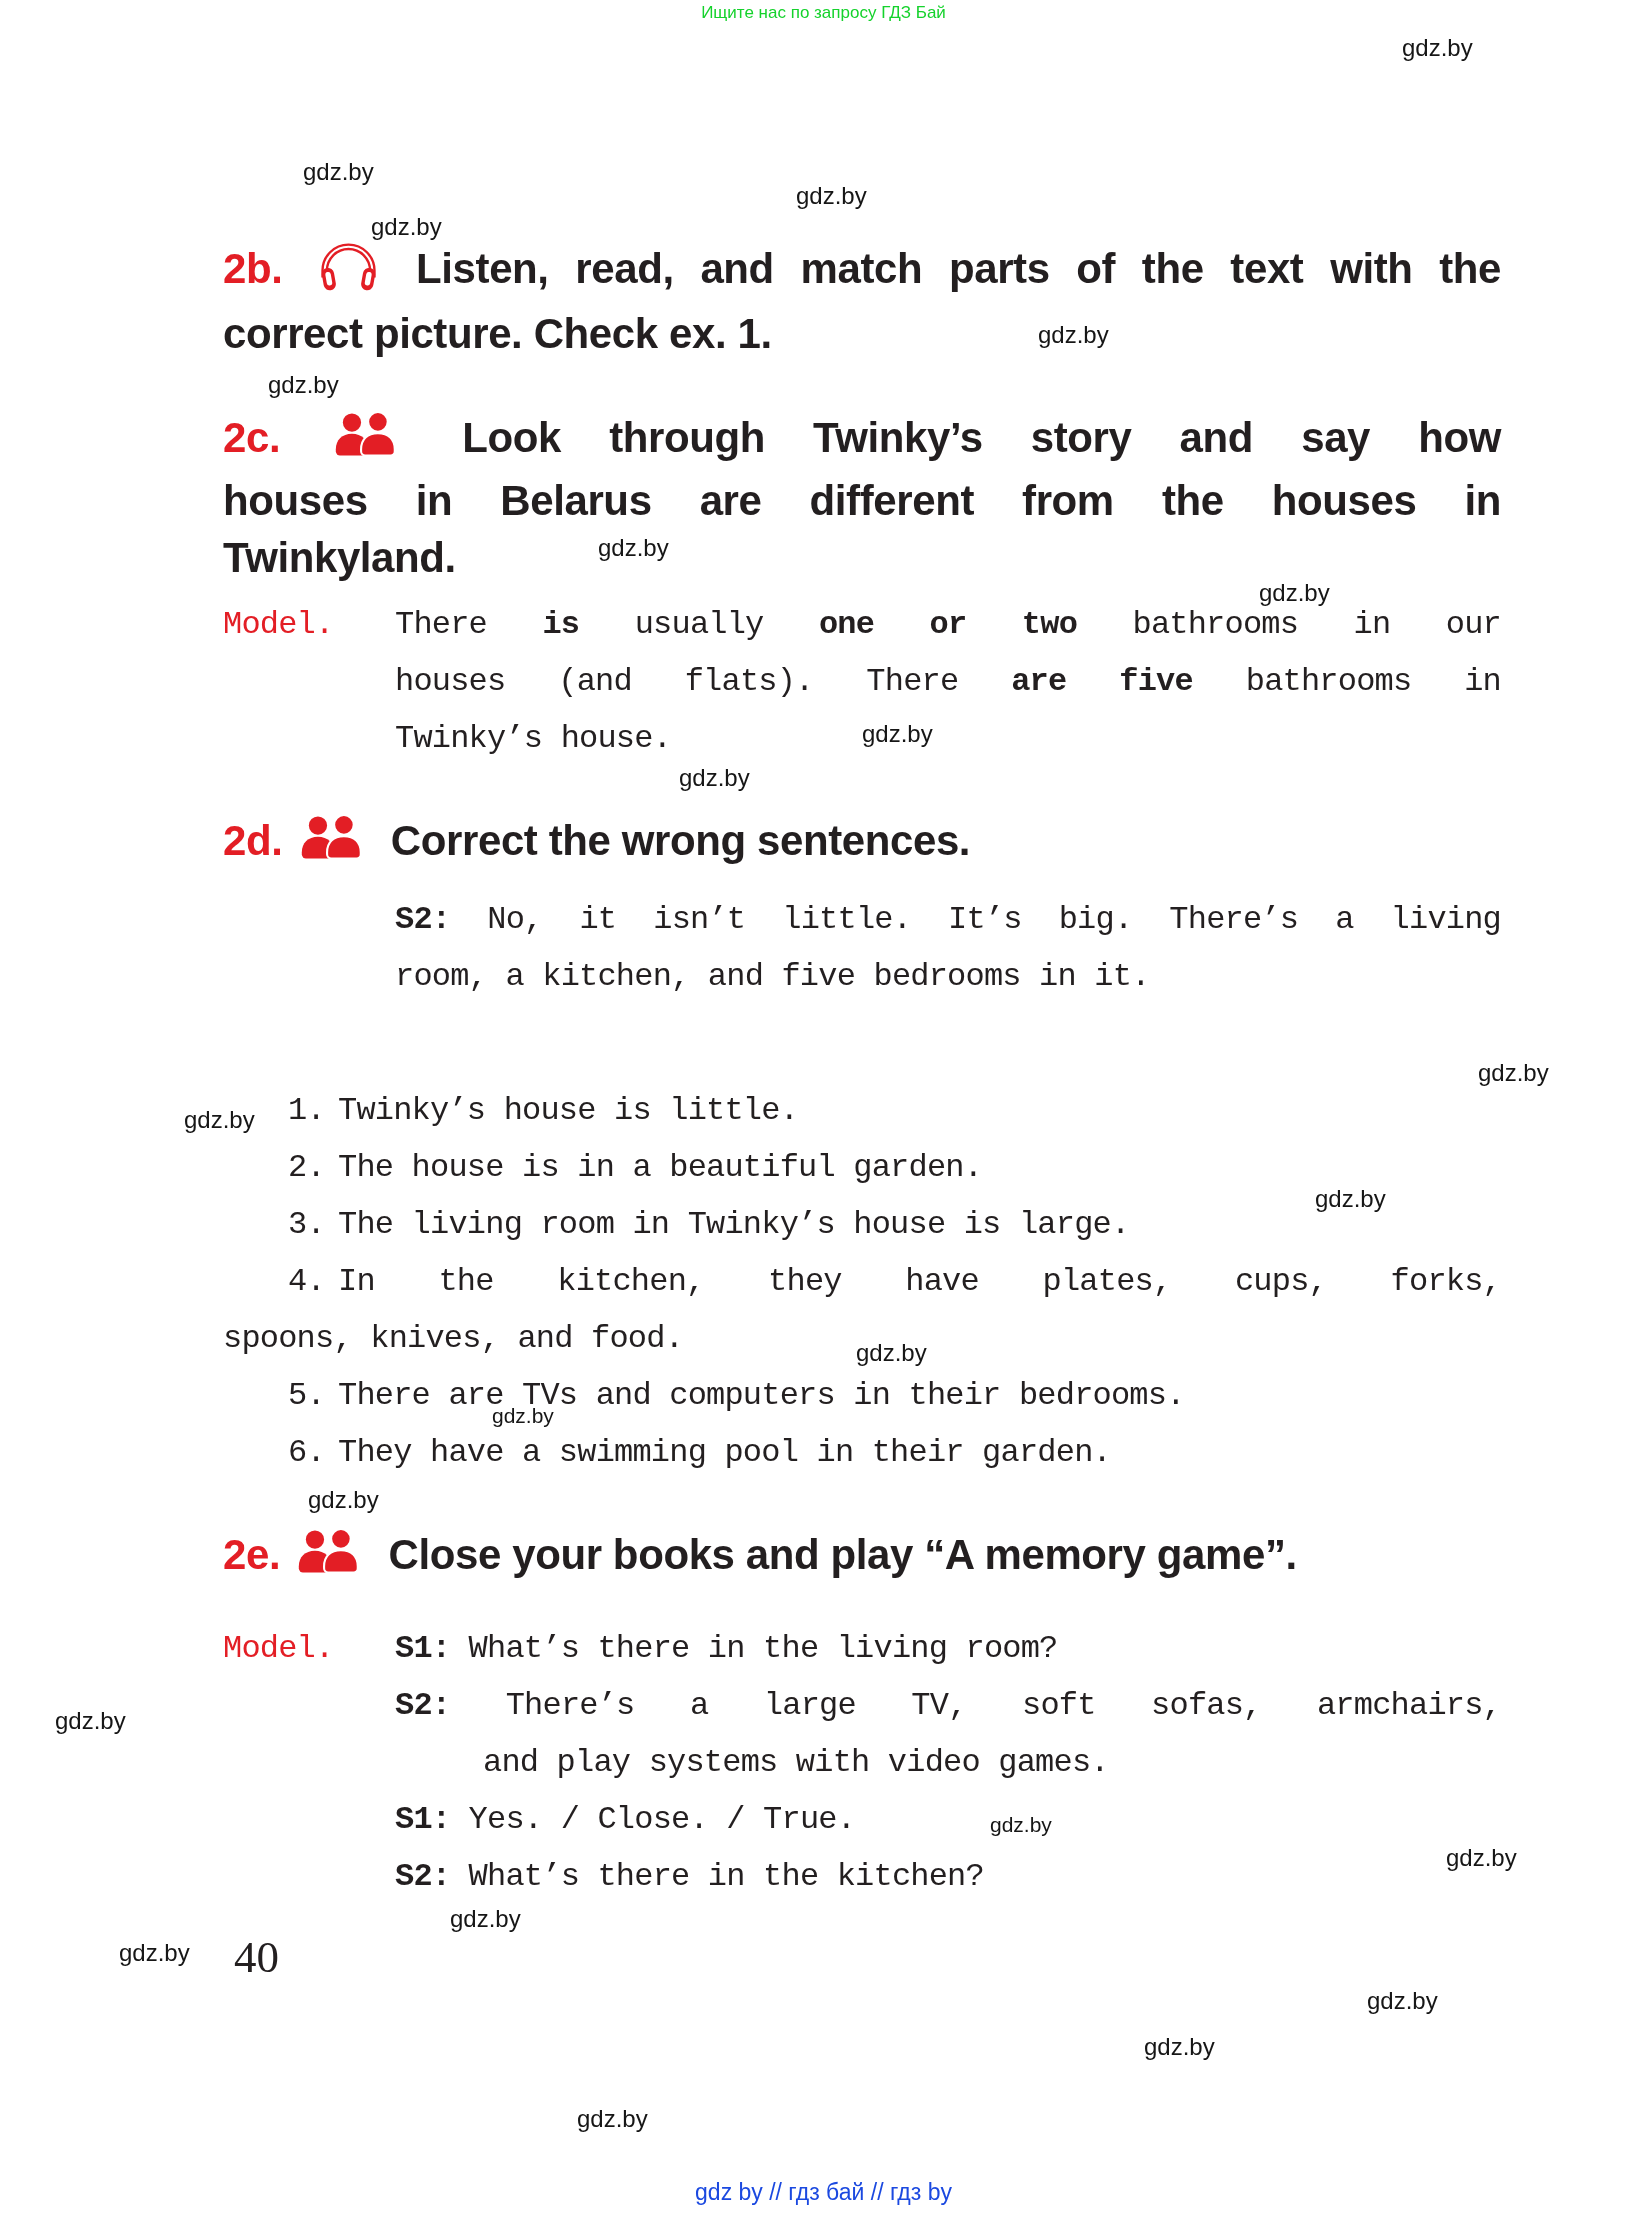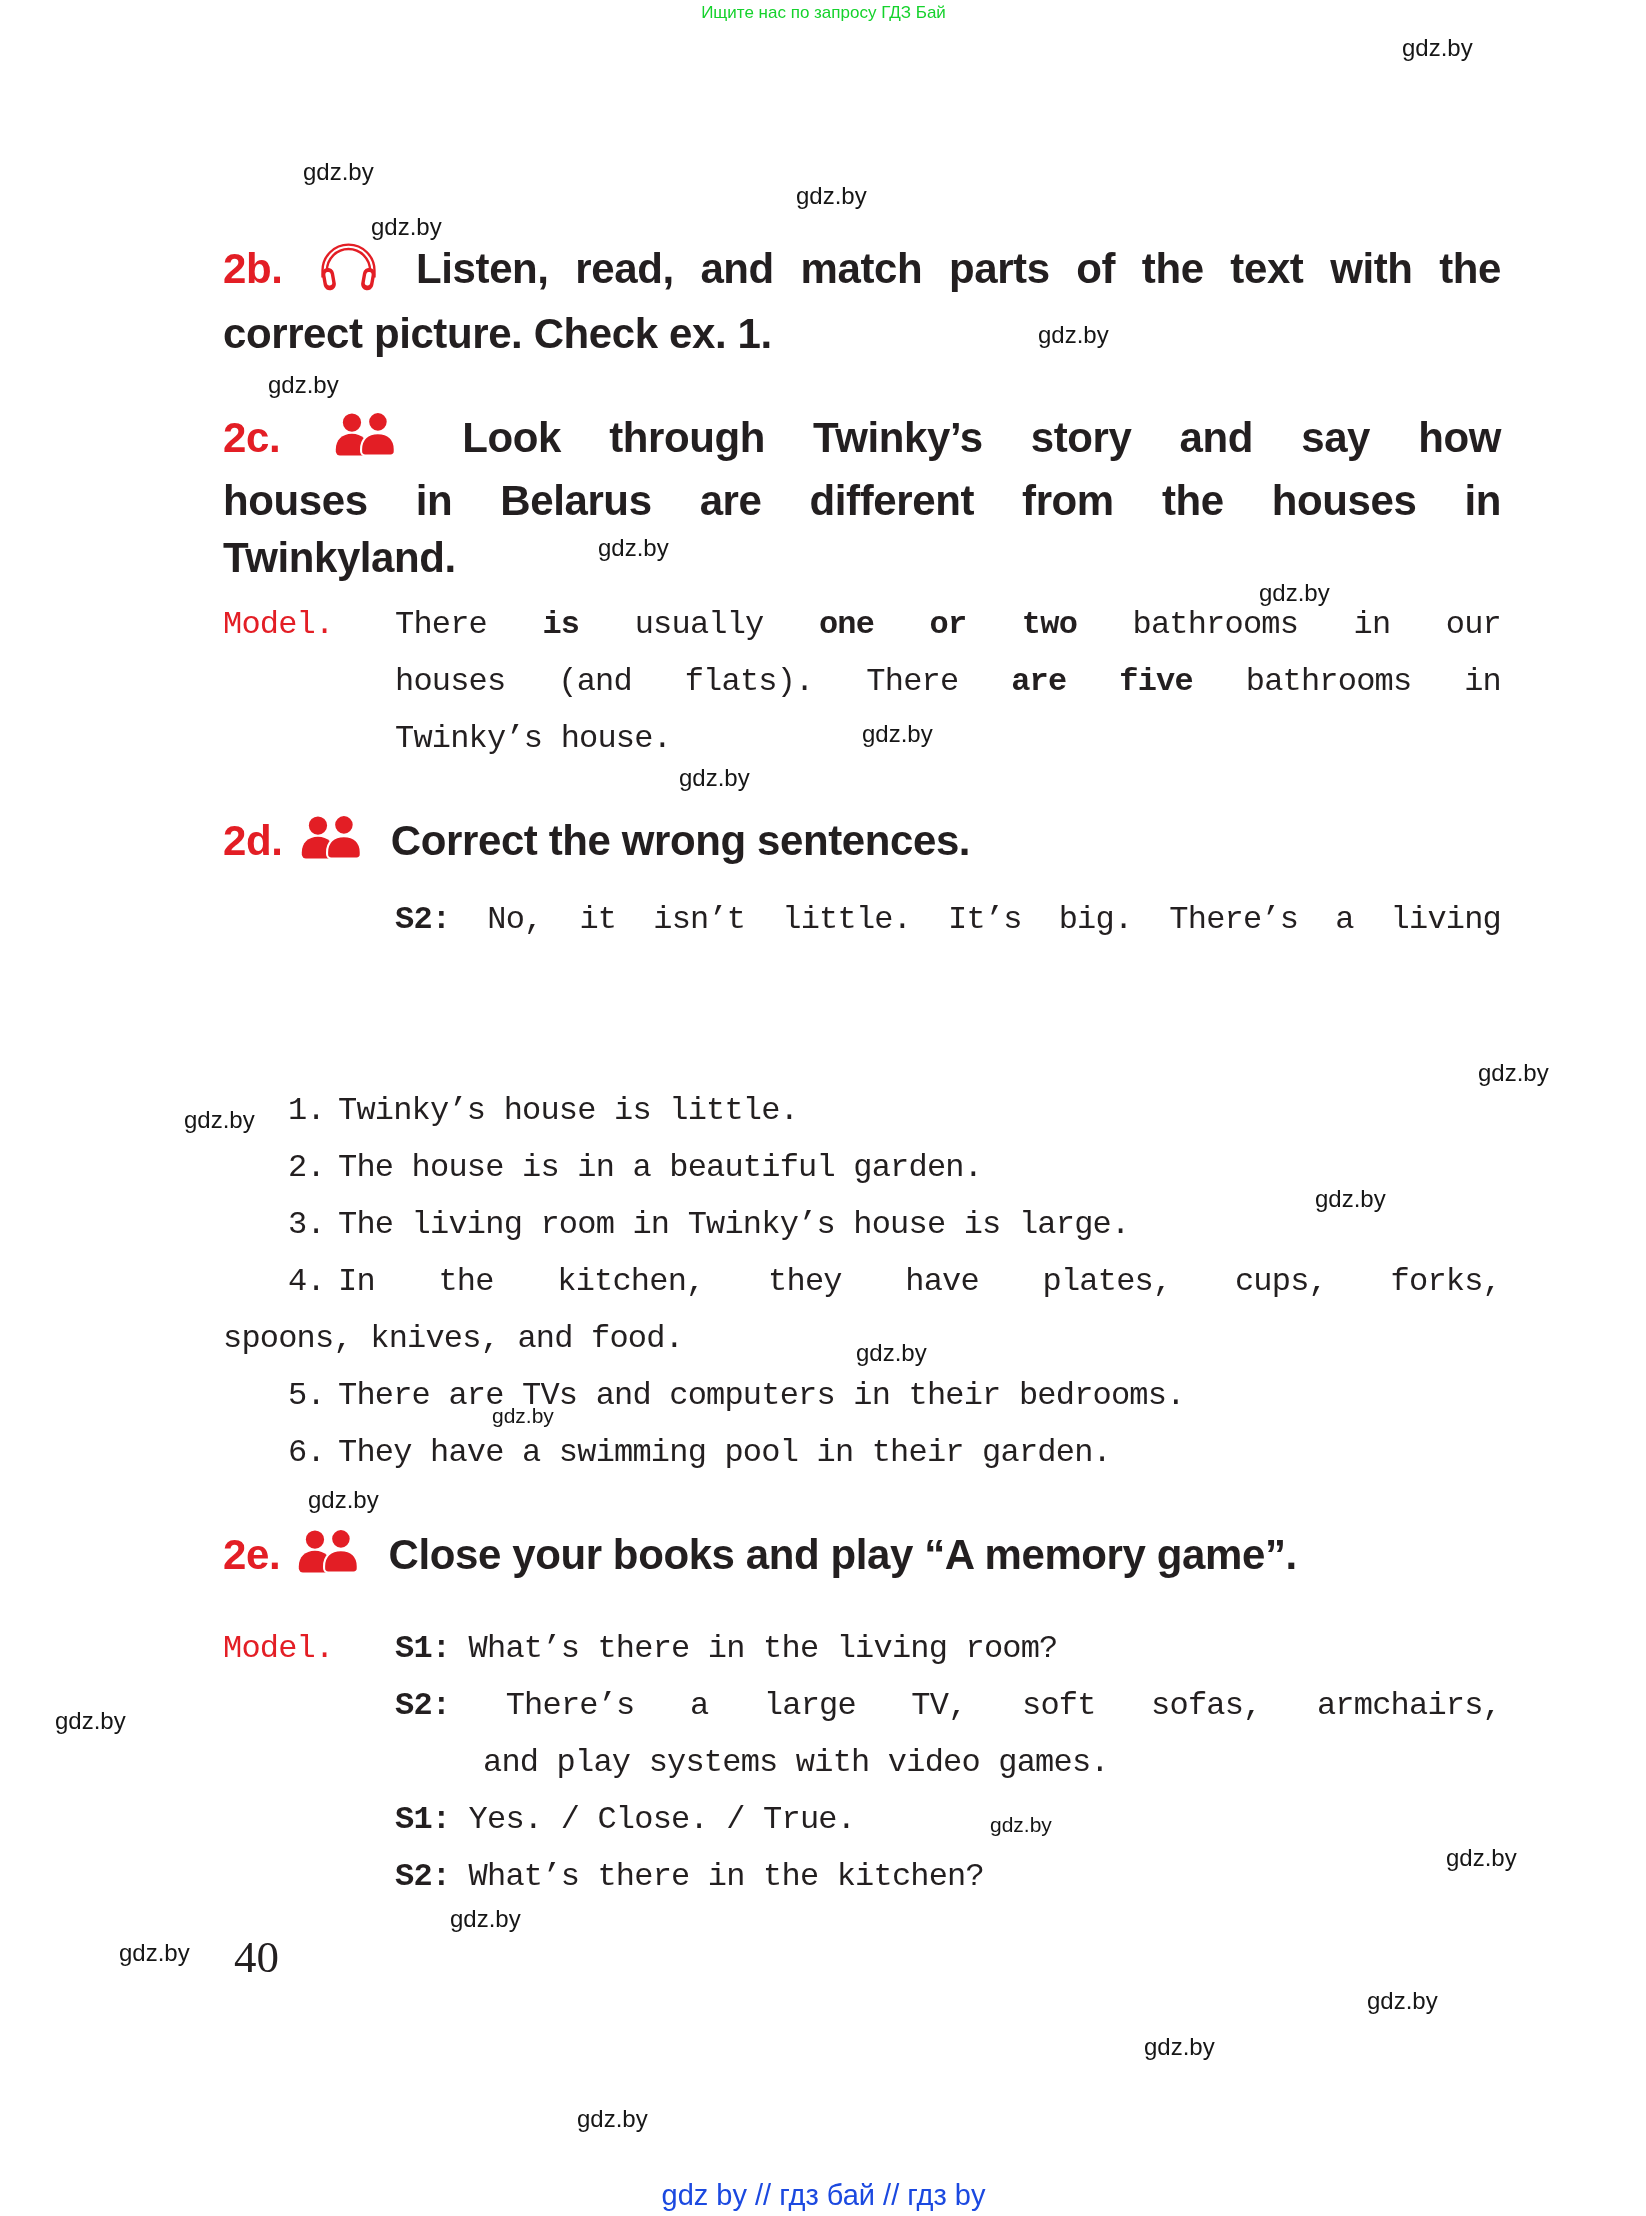--- a/index.html
+++ b/index.html
@@ -21,21 +21,21 @@
   .b{font-weight:bold;}
   .ind{padding-left:172px;}
   .ind2{padding-left:260px;}
   .lline{padding-left:65px;}
   .lnum{display:inline-block;min-width:50px;}
   .icon-hp{vertical-align:-8px;margin:0 6.4px 0 4.8px;}
   .icon-pp{vertical-align:-6.4px;margin:0 8px 0 4.8px;}
   .pagenum{position:absolute;left:234px;top:1931px;font-family:"Liberation Serif",serif;
            font-size:45px;color:#231f20;}
   .footer{position:absolute;left:0;top:2179px;width:100%;text-align:center;
-          font-size:29px;color:#1b49e0;}
+          font-size:23px;color:#1b49e0;}
 </style>
 </head>
 <body>
 
 <div class="page">
 
   <div class="promo">Ищите нас по запросу ГДЗ Бай</div>
 
   <span class="wm" style="left:1402px;top:34px">gdz.by</span>
   <span class="wm" style="left:303px;top:158px">gdz.by</span>
@@ -107,20 +107,21 @@
           <circle cx="27" cy="16" r="13" fill="#e31e25"></circle>
           <path d="M27 32 c-14 0 -23 9 -23 22 v3 a6 6 0 0 0 6 6 h34 a6 6 0 0 0 6 -6 v-3 c0 -13 -9 -22 -23 -22 z" fill="#e31e25"></path>
           <circle cx="64" cy="15" r="14" fill="#e31e25" stroke="#ffffff" stroke-width="3"></circle>
           <path d="M64 31 c-15 0 -24 9 -24 23 v3 a6 6 0 0 0 6 6 h36 a6 6 0 0 0 6 -6 v-3 c0 -14 -9 -23 -24 -23 z" fill="#e31e25" stroke="#ffffff" stroke-width="3"></path>
         </svg></span>
         <span>Correct the wrong sentences.</span></div>
     </div>
 
     <div class="block serif" style="top:891px">
       <div class="j ind"><span class="b">S2:</span><span> No, it isn’t little. It’s big. There’s a living</span></div>
+      <div class="ind">room, a kitchen, and five bedrooms in it.</div>
     </div>
 
     <div class="block serif" style="top:1082px">
       <div class="lline"><span class="lnum">1.</span><span>Twinky’s house is little.</span></div>
       <div class="lline"><span class="lnum">2.</span><span>The house is in a beautiful garden.</span></div>
       <div class="lline"><span class="lnum">3.</span><span>The living room in Twinky’s house is large.</span></div>
       <div class="lline j"><span class="lnum">4.</span><span>In the kitchen, they have plates, cups, forks,</span></div>
       <div>spoons, knives, and food.</div>
       <div class="lline"><span class="lnum">5.</span><span>There are TVs and computers in their bedrooms.</span></div>
       <div class="lline"><span class="lnum">6.</span><span>They have a swimming pool in their garden.</span></div>

